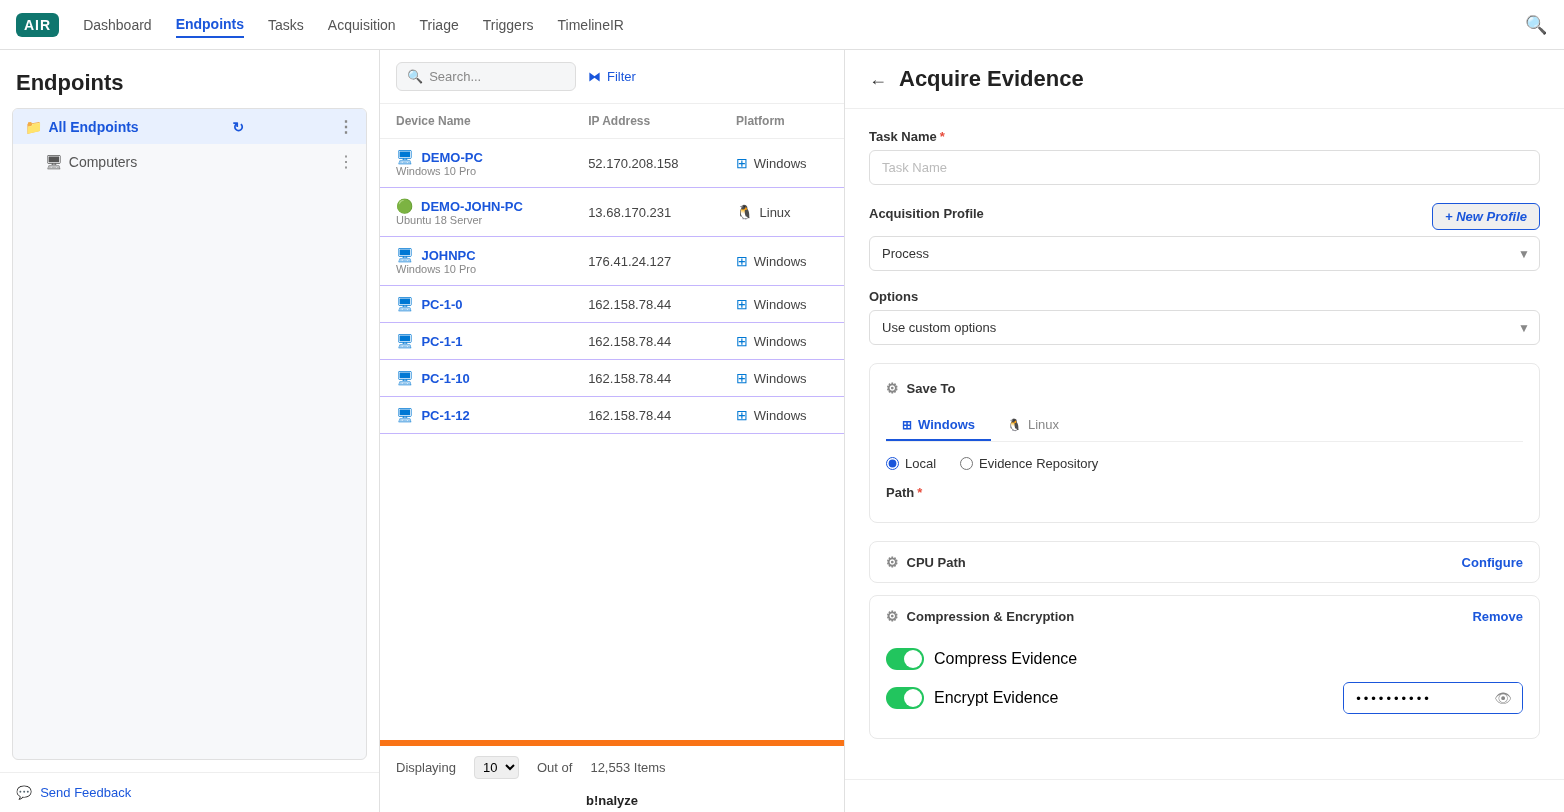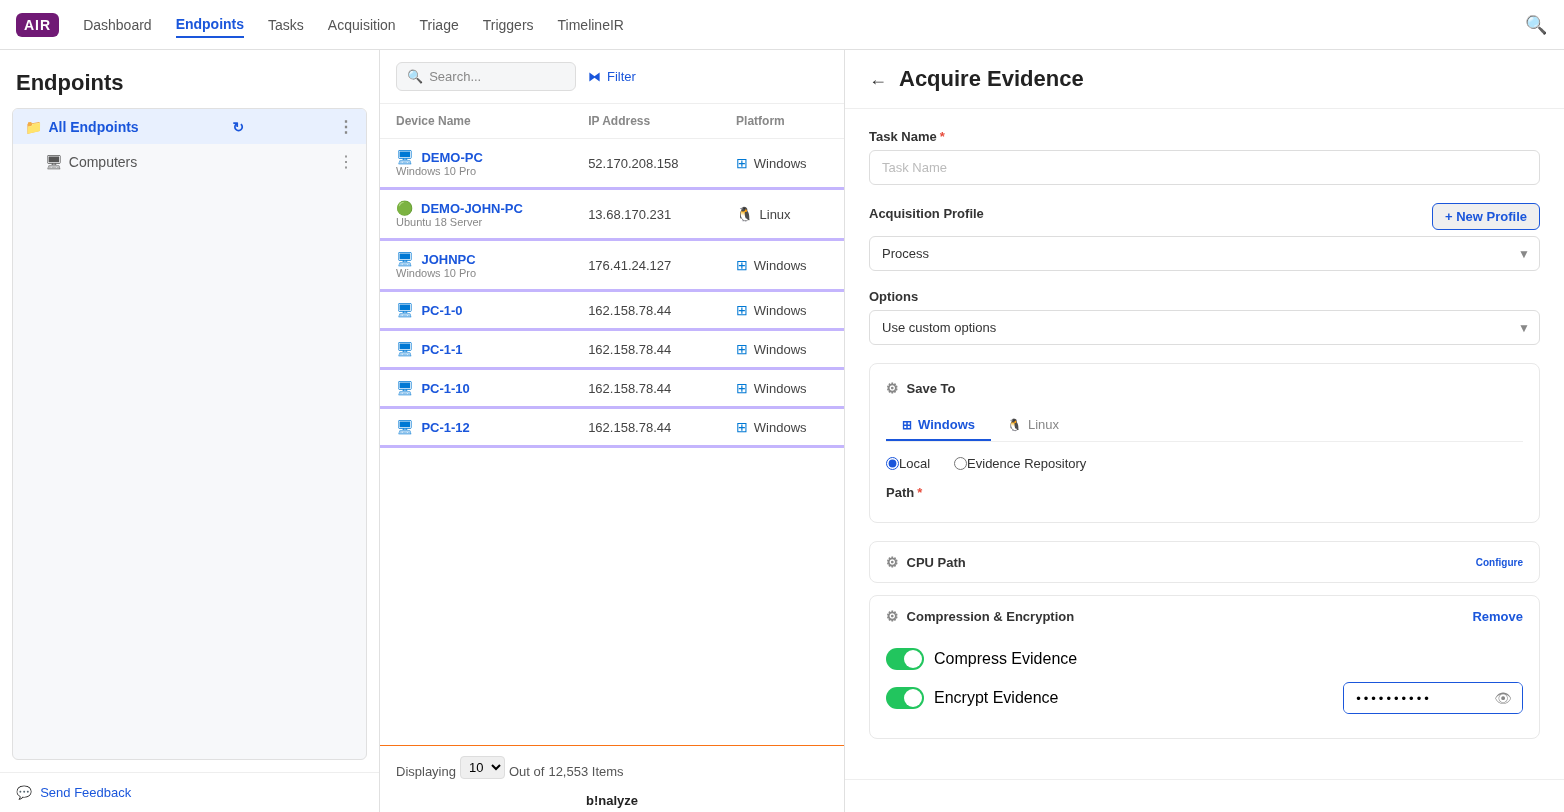--- a/index.html
+++ b/index.html
@@ -11,21 +11,21 @@
       border-bottom: 1px solid #e0e0e0;
       height: 50px;
       display: flex;
       align-items: center;
       padding: 0 16px;
       gap: 24px;
       position: relative;
       z-index: 10;
     }
     .logo {
-      background: #701a75;
+      background: #0f766e;
       color: #fff;
       font-weight: 900;
       font-size: 14px;
       border-radius: 6px;
       padding: 4px 8px;
       letter-spacing: 1px;
     }
     .nav-item {
       font-size: 14px;
       color: #555;
@@ -140,34 +140,34 @@
       text-align: left;
       padding: 10px 16px;
       font-size: 12px;
       font-weight: 600;
       color: #888;
       border-bottom: 1px solid #eee;
       background: #fff;
       position: sticky;
       top: 0;
     }
-    tbody tr { border-bottom: 3px solid #c4b5fd; }
+    tbody tr { border-bottom: 1px solid #c4b5fd; }
     tbody td { padding: 10px 16px; font-size: 13px; color: #444; vertical-align: middle; }
     .device-name { color: #1a56db; font-weight: 600; cursor: pointer; }
     .device-sub { font-size: 11px; color: #888; }
     .platform-cell { display: flex; align-items: center; gap: 6px; }
 
     .table-footer {
       padding: 10px 16px;
       font-size: 13px;
       color: #555;
-      border-top: 1px solid #f97316;
-      display: flex;
-      align-items: flex-end;
-      gap: 4px;
+      border-top: 6px solid #f97316;
+      display: flex;
+      align-items: center;
+      gap: 18px;
     }
     .page-select {
       border: 1px solid #ddd;
       border-radius: 4px;
       padding: 2px 4px;
       font-size: 13px;
     }
     .binalyze-logo {
       text-align: center;
       padding: 4px;
@@ -229,20 +229,21 @@
       display: flex;
       align-items: center;
       gap: 4px;
       color: #1a56db;
       font-size: 13px;
       font-weight: 600;
       cursor: pointer;
       border: 1px solid #1a56db;
       border-radius: 6px;
       padding: 5px 12px;
+      font-style: italic;
     }
 
     .select-wrapper {
       position: relative;
       width: 100%;
     }
     .form-select {
       width: 100%;
       border: 1px solid #ddd;
       border-radius: 6px;
@@ -308,20 +309,21 @@
 
     .radio-group {
       display: flex;
       gap: 24px;
       margin-bottom: 14px;
       align-items: center;
     }
     .radio-label {
       display: flex;
       align-items: center;
+      gap: 6px;
       font-size: 13px;
       color: #333;
       cursor: pointer;
     }
     .radio-input { accent-color: #1a56db; cursor: pointer; }
 
     
     .collapsible-section {
       border: 1px solid #e8e8e8;
       border-radius: 8px;
@@ -335,21 +337,21 @@
       cursor: pointer;
     }
     .collapsible-header-left {
       display: flex;
       align-items: center;
       gap: 8px;
       font-size: 13px;
       font-weight: 600;
       color: #333;
     }
-    .configure-link { color: #1a56db; font-size: 10px; font-weight: 600; cursor: pointer; }
+    .configure-link { color: #1a56db; font-size: 13px; font-weight: 600; cursor: pointer; }
     .remove-link { color: #1a56db; font-size: 13px; font-weight: 600; cursor: pointer; }
 
     .compression-body { padding: 12px 16px; }
     .toggle-row {
       display: flex;
       align-items: center;
       gap: 10px;
       margin-bottom: 12px;
     }
     .toggle-switch {

